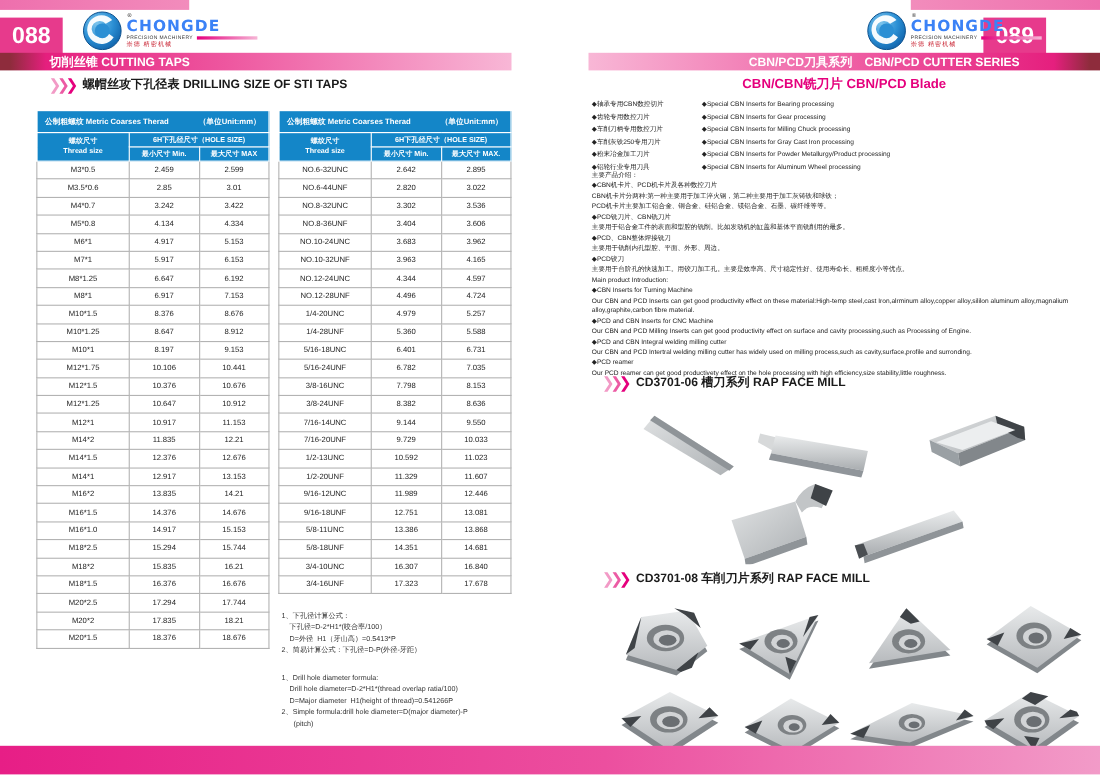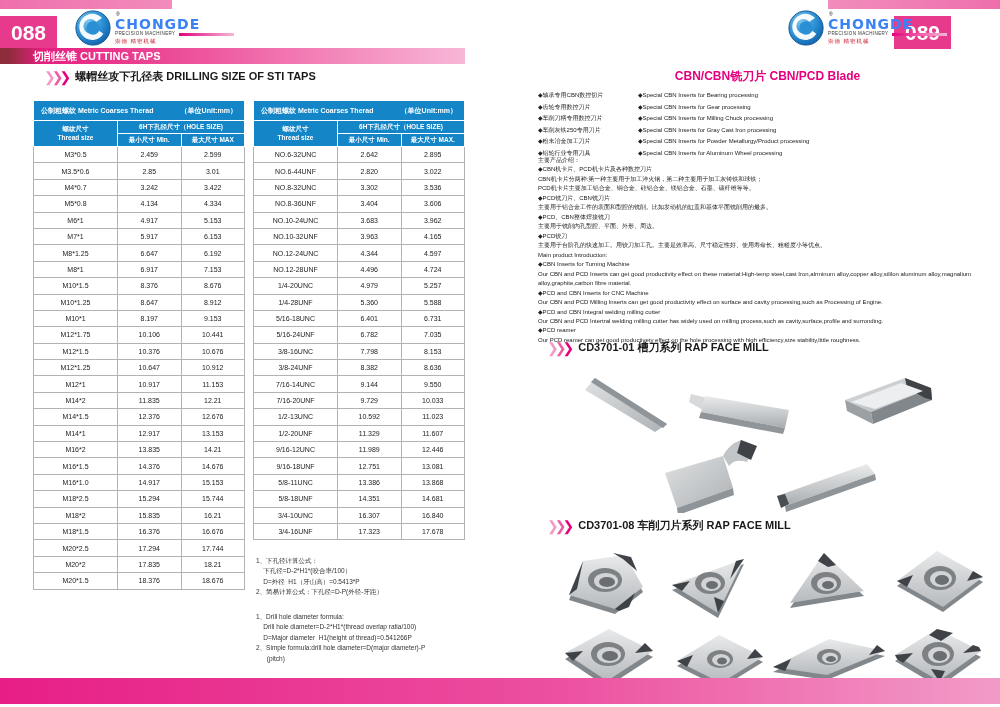--- a/index.html
+++ b/index.html
@@ -21,21 +21,21 @@
   .logo-sub{display:flex;align-items:center;gap:3px;margin-top:1px;}
   .logo-sub span.t{font-size:4.5px;color:#333;letter-spacing:.4px;}
   .logo-line{display:inline-block;width:55px;height:3px;background:linear-gradient(90deg,#e5007d,#f6b6d6);}
   .logo-zh{font-size:5.5px;color:#c81f2e;margin-top:2px;letter-spacing:1px;}
 
   
   .bar{top:48px;height:16px;color:#fff;font-size:11px;font-weight:bold;
        display:flex;align-items:center;}
   .bar-left{left:0;width:465px;padding-left:0;
        background:linear-gradient(90deg,#8e2c3c 0%,#8e2c3c 2%,#e51f7e 9%,#ee58a0 45%,#f8b7d6 100%);}
-  .bar-left span{margin-left:33px;}
+  .bar-left span{margin-left:45px;}
   .bar-right{left:535px;width:465px;justify-content:flex-end;
        background:linear-gradient(90deg,#f8b7d6 0%,#ee58a0 55%,#e51f7e 91%,#8e2c3c 98%,#8e2c3c 100%);}
   .bar-right span{margin-right:73px;}
 
   
   .chevrons{font-weight:bold;font-size:14px;letter-spacing:-4px;line-height:1;padding-right:8px;}
   .chevrons i:nth-child(1){color:#f29ac6;font-style:normal;}
   .chevrons i:nth-child(2){color:#ec5ba4;font-style:normal;}
   .chevrons i:nth-child(3){color:#e5007d;font-style:normal;}
   .sec-head{display:flex;align-items:center;font-size:11px;font-weight:bold;color:#1a1a1a;}
@@ -116,20 +116,23 @@
           <span class="t">PRECISION MACHINERY</span>
           <span class="logo-line"></span>
         </div>
       <div class="logo-zh">崇德 精密机械</div>
     </div>
   </div>
 
   <div class="abs bar bar-left">
     <span>切削丝锥 CUTTING TAPS</span>
   </div>
+  <div class="abs bar bar-right">
+    <span>CBN/PCD刀具系列　CBN/PCD CUTTER SERIES</span>
+  </div>
 
   <div class="abs sec-head" style="left:44px;top:69px;">
     <span class="chevrons"><i>❯</i><i>❯</i><i>❯</i></span>
     <span>螺帽丝攻下孔径表 DRILLING SIZE OF STI TAPS</span>
   </div>
 
   <table class="dtable abs" style="left:33px;top:100px;">
     <colgroup>
         <col class="c1">
         <col>
@@ -485,21 +488,21 @@
       <div>◆PCD and CBN Inserts for CNC Machine</div>
       <div>Our CBN and PCD Milling Inserts can get good productivity effect on surface and cavity processing,such as Processing of Engine.</div>
       <div>◆PCD and CBN Integral welding milling cutter</div>
       <div>Our CBN and PCD Intertral welding milling cutter has widely used on milling process,such as cavity,surface,profile and surronding.</div>
       <div>◆PCD reamer</div>
       <div>Our PCD reamer can get good productivety effect on the hole processing with high efficiency,size stability,little roughness.</div>
     </div>
 
   <div class="abs sec-head" style="left:547px;top:340px;">
     <span class="chevrons"><i>❯</i><i>❯</i><i>❯</i></span>
-    <span>CD3701-01  槽刀系列  RAP FACE MILL</span>
+    <span>CD3701-06  槽刀系列  RAP FACE MILL</span>
   </div>
 
   <svg class="abs" style="left:545px;top:368px;" width="450" height="145" viewBox="0 0 450 145">
     <defs>
       <linearGradient id="mg" x1="0" y1="0" x2="0" y2="1">
         <stop offset="0%" stop-color="#e9ebec"></stop>
           <stop offset="60%" stop-color="#c4c7c9"></stop>
           <stop offset="100%" stop-color="#a8acaf"></stop>
       </linearGradient>
       <linearGradient id="mg2" x1="0" y1="0" x2="1" y2="1">

